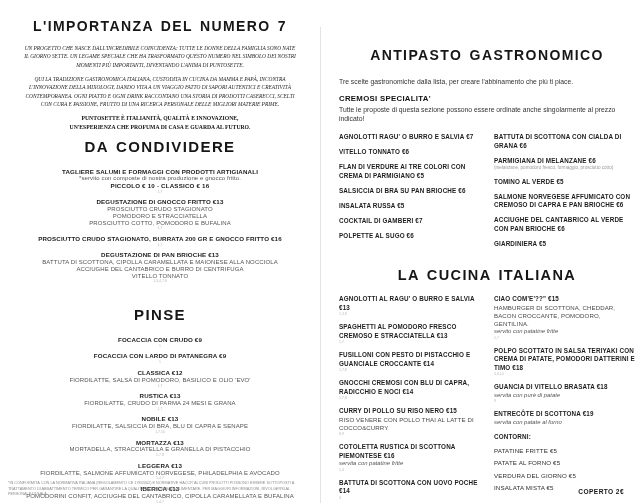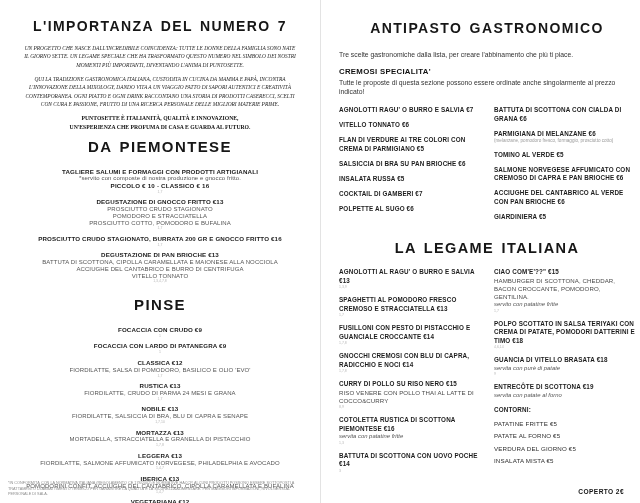--- a/index.html
+++ b/index.html
@@ -1,25 +1,25 @@
 <!DOCTYPE html>
 <html><head>
 <meta charset="utf-8">
 <style>
   html,body{margin:0;padding:0;background:#ffffff;}
   body{width:640px;height:503px;overflow:hidden;font-family:"Liberation Sans",sans-serif;color:#1a1a1a;}
   .page{position:relative;display:flex;width:640px;height:503px;background:#fff;overflow:hidden;}
   .col{box-sizing:border-box;position:relative;}
   .col.left{width:320px;padding:12px 13px 0;text-align:center;}
-  .col.right{width:320px;border-left:1px solid #e3e3e3;padding:10px 5px 0 18px;text-align:left;}
+  .col.right{width:320px;border-left:1px solid #e3e3e3;padding:10px 5px 0 18px;text-align:left;margin-top:27px;}
   h1,h2{margin:0;font-weight:bold;color:#161616;}
   .big-title{font-size:14px;letter-spacing:1.4px;word-spacing:2px;line-height:1.2;}
   .left .big-title{margin-top:6px;}
   .section{font-size:15px;margin-top:22px;}
-  .section.pinse{margin-top:12px;}
+  .section.pinse{margin-top:22px;}
   .intro{font-family:"Liberation Serif",serif;font-style:italic;font-size:5.4px;line-height:1.55;color:#262626;max-width:276px;margin:9px auto 0;}
   .intro p{margin:0 0 6px;}
   .tagline{font-family:"Liberation Serif",serif;font-weight:bold;font-size:5.7px;line-height:1.5;color:#111;white-space:pre-line;margin:1px 0 0;}
   .items{margin-top:13px;}
   .menu-item{margin-bottom:4px;}
   .items.center .menu-item{margin-bottom:5px;}
   .item-name{font-weight:bold;font-size:6.2px;letter-spacing:.15px;line-height:1.12;color:#1c1c1c;white-space:pre-line;}
   .item-desc{font-size:6px;color:#555;line-height:1.12;letter-spacing:.1px;white-space:pre-line;}
   .item-bold{font-weight:bold;font-size:6.2px;letter-spacing:.2px;line-height:1.2;}
   .item-note{font-style:italic;font-size:5.9px;color:#555;line-height:1.25;}
@@ -49,21 +49,21 @@
     <h1 class="big-title">L'IMPORTANZA DEL NUMERO 7</h1>
 
     <div class="intro">
       <p>UN PROGETTO CHE NASCE DALL'INCREDIBILE COINCIDENZA: TUTTE LE DONNE DELLA FAMIGLIA SONO NATE IL GIORNO SETTE. UN LEGAME SPECIALE CHE HA TRASFORMATO QUESTO NUMERO NEL SIMBOLO DEI NOSTRI MOMENTI PIÙ IMPORTANTI, DIVENTANDO L'ANIMA DI PUNTOSETTE.</p>
       <p>QUI LA TRADIZIONE GASTRONOMICA ITALIANA, CUSTODITA IN CUCINA DA MAMMA E PAPÀ, INCONTRA L'INNOVAZIONE DELLA MIXOLOGY, DANDO VITA A UN VIAGGIO FATTO DI SAPORI AUTENTICI E CREATIVITÀ CONTEMPORANEA. OGNI PIATTO E OGNI DRINK RACCONTANO UNA STORIA DI PRODOTTI CASERECCI, SCELTI CON CURA E PASSIONE, FRUTTO DI UNA RICERCA PERSONALE DELLE MIGLIORI MATERIE PRIME.</p>
     </div>
 
     <p class="tagline">PUNTOSETTE È ITALIANITÀ, QUALITÀ E INNOVAZIONE,
 UN'ESPERIENZA CHE PROFUMA DI CASA E GUARDA AL FUTURO.</p>
 
-    <h2 class="big-title section">DA PIEMONTESE</h2>
+    <h2 class="big-title section">DA CONDIVIDERE</h2>
     <div class="items center" id="condividere-items">
         <div class="menu-item">
           <div class="item-name">TAGLIERE SALUMI E FORMAGGI CON PRODOTTI ARTIGIANALI</div>
           <div class="item-desc">*servito con composte di nostra produzione e gnocco fritto.</div>
           <div class="item-bold">PICCOLO € 10  -  CLASSICO € 16</div>
           <div class="item-allergens">1,7</div>
         </div>
         <div class="menu-item">
           <div class="item-name">DEGUSTAZIONE DI GNOCCO FRITTO €13</div>
           <div class="item-desc">PROSCIUTTO CRUDO STAGIONATO
@@ -184,21 +184,21 @@
           </div>
           <div class="menu-item">
             <div class="item-name">ACCIUGHE DEL CANTABRICO AL VERDE CON PAN BRIOCHE €6</div>
           </div>
           <div class="menu-item">
             <div class="item-name">GIARDINIERA €5</div>
           </div>
         </div>
     </div>
 
-    <h1 class="big-title cucina">LA LEGAME ITALIANA</h1>
+    <h1 class="big-title cucina">LA CUCINA ITALIANA</h1>
 
     <div class="grid">
       <div class="gcol" id="cucina-col0">
           <div class="menu-item">
             <div class="item-name">AGNOLOTTI AL RAGU' O BURRO E SALVIA €13</div>
             <div class="item-allergens">1,3,9</div>
           </div>
           <div class="menu-item">
             <div class="item-name">SPAGHETTI AL POMODORO FRESCO CREMOSO E STRACCIATELLA €13</div>
             <div class="item-allergens">1,7</div>

